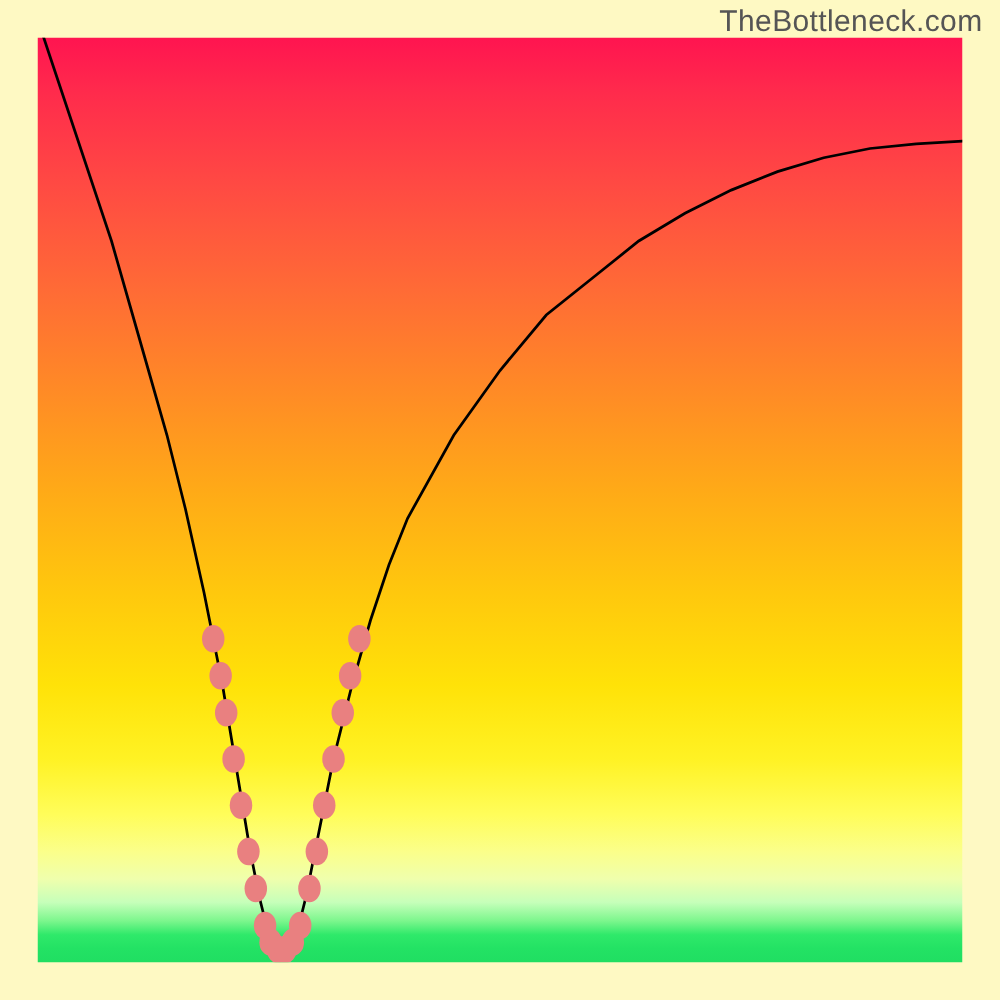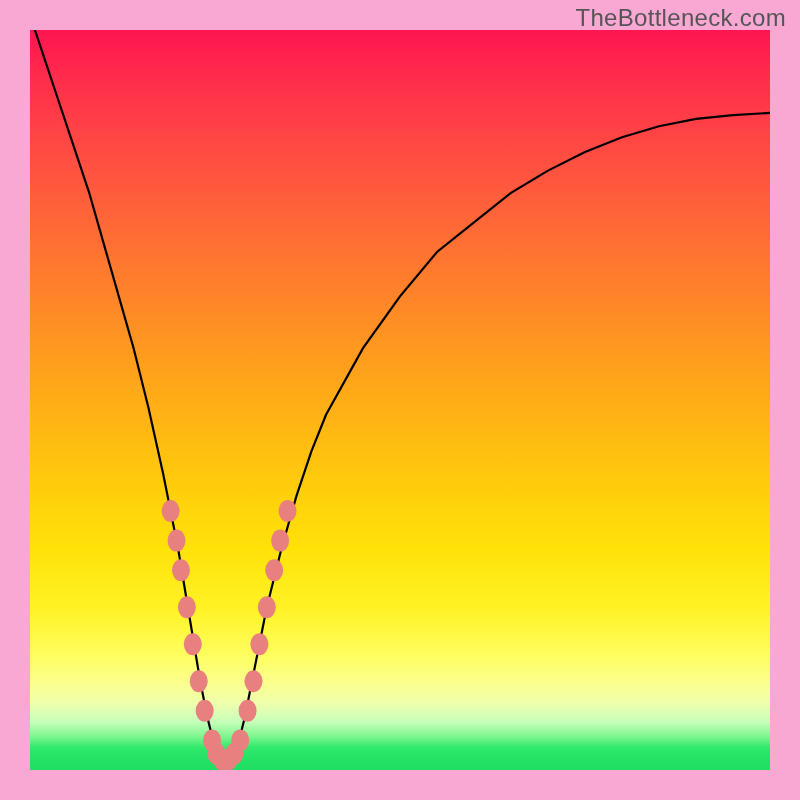--- a/index.html
+++ b/index.html
@@ -8,21 +8,21 @@
     width: 800px;
     height: 800px;
     overflow: hidden;
     background: #000;
     font-family: Arial, Helvetica, sans-serif;
   }
   .frame {
     position: relative;
     width: 800px;
     height: 800px;
-    background: #f9a8d4;
+    background: #fef9c3;
   }
   .watermark {
     position: absolute;
     top: 4px;
     right: 14px;
     color: #555;
     font-size: 24px;
     font-weight: 500;
     letter-spacing: 0.3px;
     z-index: 5;

